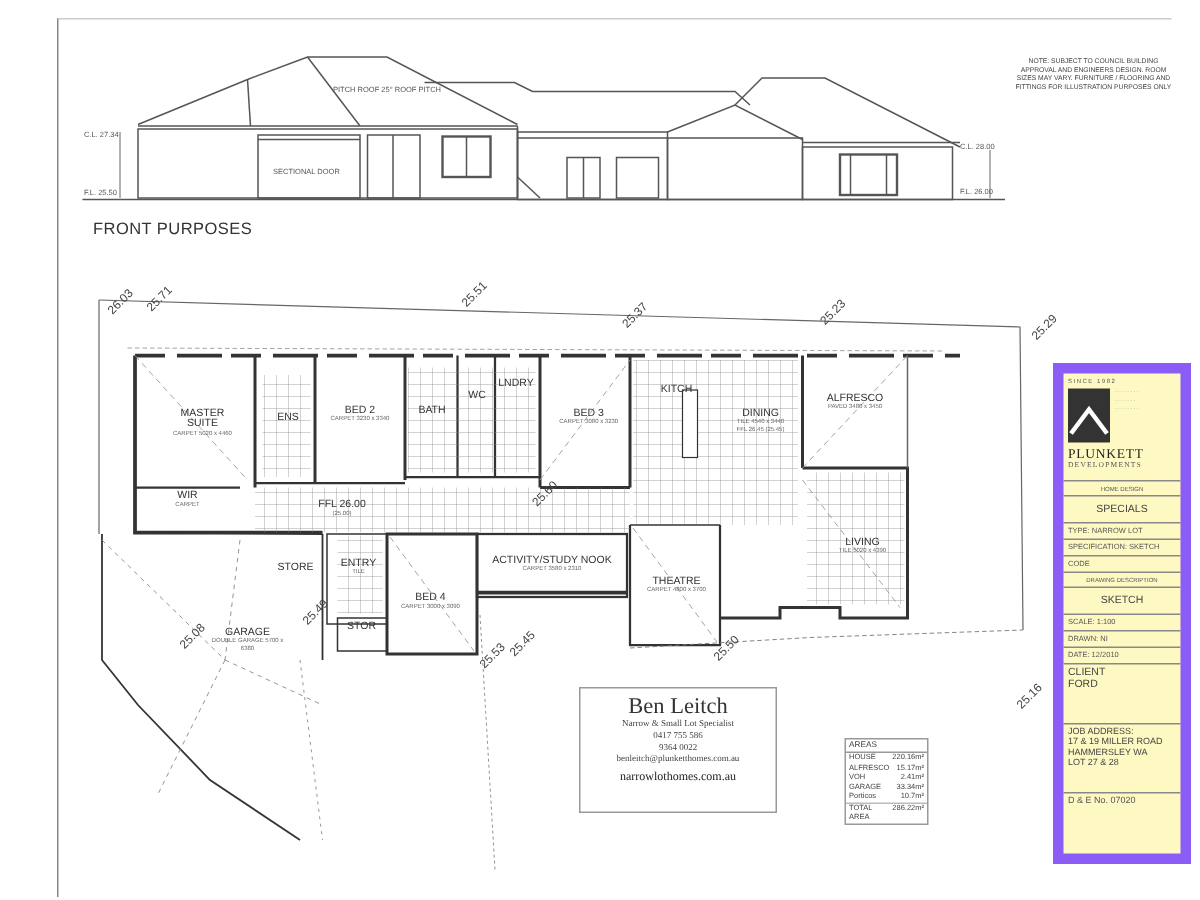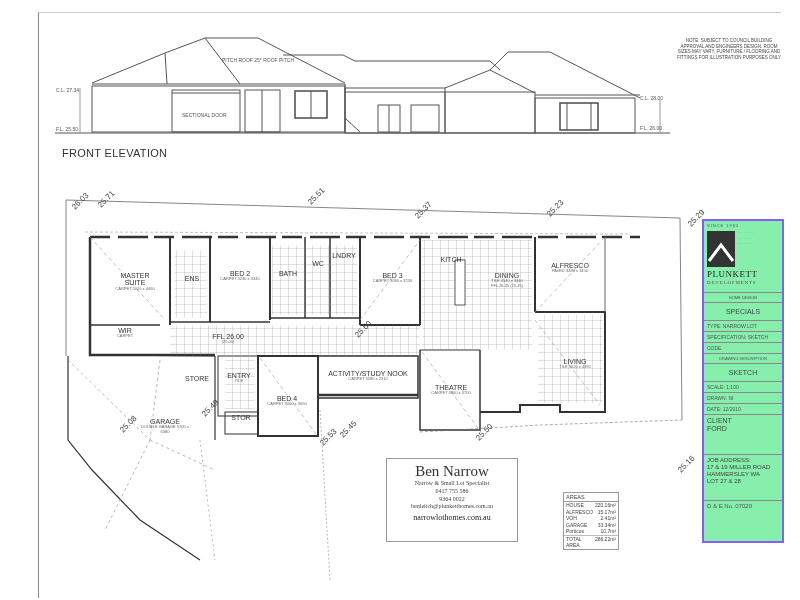--- a/index.html
+++ b/index.html
@@ -6,21 +6,21 @@
   body{width:800px;height:600px;position:relative;overflow:hidden;font-family:"Liberation Sans",sans-serif;color:#222;}
   .sheet{position:absolute;left:38px;top:12px;width:742px;height:585px;border-left:1px solid #888;border-top:1px solid #ccc;background:#fff;}
   .plan-svg{position:absolute;left:0;top:0;}
   .lbl{position:absolute;font-size:7px;color:#333;text-align:center;line-height:1.1;white-space:nowrap;}
   .lbl-s{font-size:5px;color:#555;}
   .room{position:absolute;font-size:7px;color:#333;text-align:center;line-height:1.05;}
   .room .sub{font-size:4px;color:#666;display:block;}
   .level{position:absolute;font-size:8px;color:#444;transform:rotate(-45deg);transform-origin:left top;white-space:nowrap;}
   .elev-title{position:absolute;left:62px;top:147px;font-size:11px;color:#333;letter-spacing:0.3px;}
   .notes{position:absolute;left:676px;top:38px;width:106px;font-size:4.5px;line-height:1.25;color:#444;text-align:center;}
-  .titleblock{position:absolute;left:702px;top:219px;width:78px;height:320px;border:2px solid #8b5cf6;background:#86efac;}
+  .titleblock{position:absolute;left:702px;top:242px;width:78px;height:320px;border:7px solid #8b5cf6;background:#fef9c3;}
   .tb-row{border-bottom:1px solid #888;font-size:5px;color:#555;padding:2px 3px;box-sizing:border-box;}
   .tb-logo{height:72px;position:relative;}
   .tb-logo .mark{position:absolute;left:3px;top:10px;width:28px;height:36px;background:#333;}
   .tb-logo .since{position:absolute;left:3px;top:2px;font-size:4px;letter-spacing:1px;}
   .tb-logo .brand{position:absolute;left:3px;top:48px;font-size:9px;font-family:"Liberation Serif",serif;color:#222;letter-spacing:0.5px;}
   .tb-logo .brand2{position:absolute;left:3px;top:59px;font-size:5px;font-family:"Liberation Serif",serif;letter-spacing:0.8px;}
   .tb-logo .side{position:absolute;left:34px;top:10px;font-size:3.5px;color:#777;line-height:1.6;width:40px;}
   .tb-big{font-size:7px;text-align:center;color:#444;padding:5px 3px;}
   .tb-client{font-size:7px;color:#444;line-height:1.15;}
   .card{position:absolute;left:386px;top:458px;width:130px;height:82px;border:1px solid #999;background:#fff;text-align:center;font-family:"Liberation Serif",serif;}
@@ -155,21 +155,21 @@
     <rect x="175" y="250" width="32" height="68" fill="url(#tile)"></rect>
     <rect x="272" y="245" width="85" height="70" fill="url(#tile)"></rect>
     <rect x="422" y="240" width="110" height="110" fill="url(#tile)"></rect>
     <rect x="538" y="315" width="65" height="88" fill="url(#tile)"></rect>
     <rect x="225" y="357" width="30" height="52" fill="url(#tile)"></rect>
   </g>
 
   <rect x="455" y="260" width="10" height="45" fill="#fff" stroke="#333" stroke-width="0.8"></rect>
 </svg>
 
-<div class="elev-title">FRONT ELEVATION</div>
+<div class="elev-title">FRONT PURPOSES</div>
 <div class="lbl lbl-s" style="left:56px;top:88px;">C.L. 27.34</div>
 <div class="lbl lbl-s" style="left:56px;top:127px;">F.L. 25.50</div>
 <div class="lbl lbl-s" style="left:222px;top:58px;">PITCH ROOF 25° ROOF PITCH</div>
 <div class="lbl lbl-s" style="left:182px;top:113px;">SECTIONAL DOOR</div>
 <div class="lbl lbl-s" style="left:640px;top:96px;">C.L. 28.00</div>
 <div class="lbl lbl-s" style="left:640px;top:126px;">F.L. 26.00</div>
 
 <div class="notes">NOTE: SUBJECT TO COUNCIL BUILDING APPROVAL AND ENGINEERS DESIGN. ROOM SIZES MAY VARY. FURNITURE / FLOORING AND FITTINGS FOR ILLUSTRATION PURPOSES ONLY</div>
 
 <div class="room" style="left:110px;top:272px;width:50px;"><span>MASTER SUITE</span><span class="sub">CARPET 5020 x 4460</span></div>
@@ -235,21 +235,21 @@
   <div class="tb-row tb-client" style="font-size:6px;height:46px;">
     <div>JOB ADDRESS:</div>
     <div>17 &amp; 19 MILLER ROAD</div>
     <div>HAMMERSLEY WA</div>
     <div>LOT 27 &amp; 28</div>
   </div>
   <div class="tb-row" style="border-bottom:none;font-size:6px;">D &amp; E  No. 07020</div>
 </div>
 
 <div class="card">
-  <div class="name">Ben Narrow</div>
+  <div class="name">Ben Leitch</div>
   <div class="line">Narrow &amp; Small Lot Specialist</div>
   <div class="line">0417 755 586</div>
   <div class="line">9364 0022</div>
   <div class="line">benleitch@plunketthomes.com.au</div>
   <div class="web">narrowlothomes.com.au</div>
 </div>
 
 <div class="areas">
   <div class="hd">AREAS</div>
   <div class="r">

